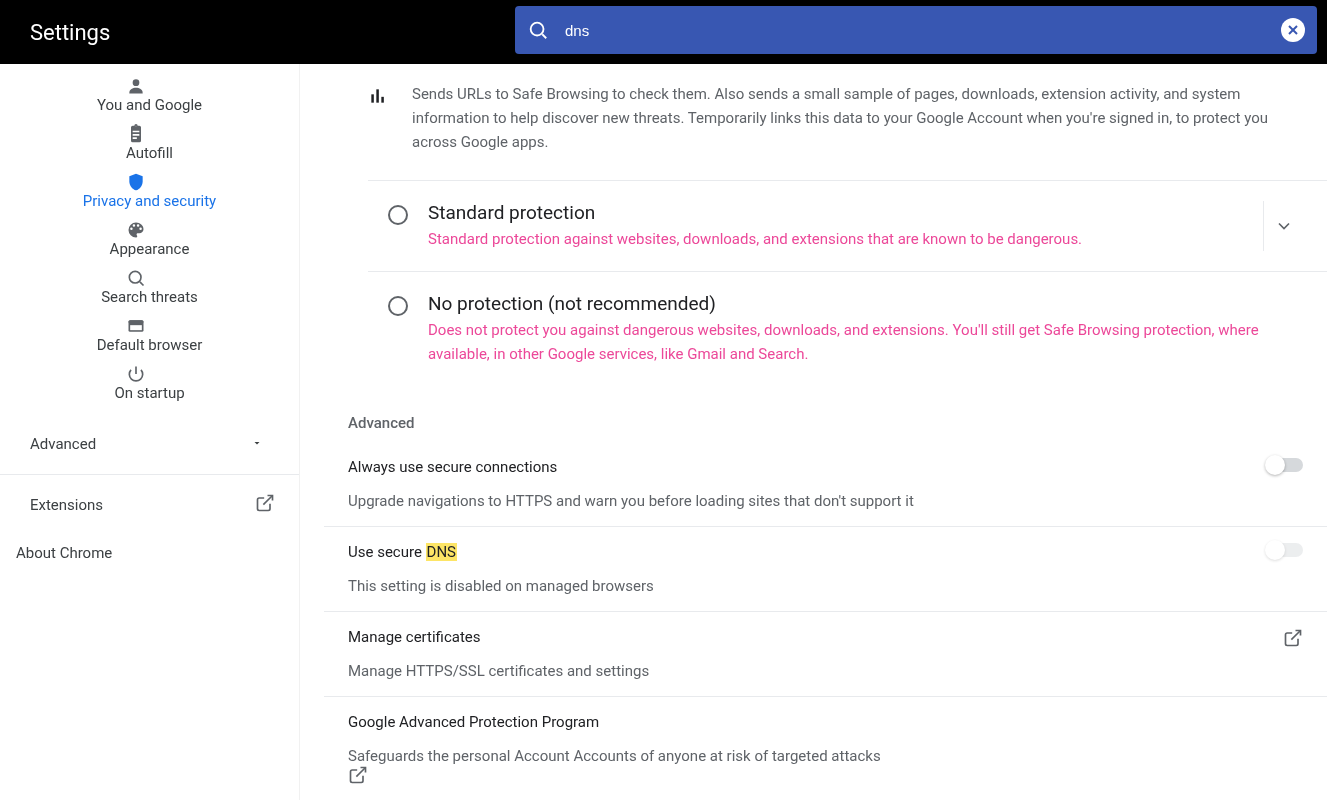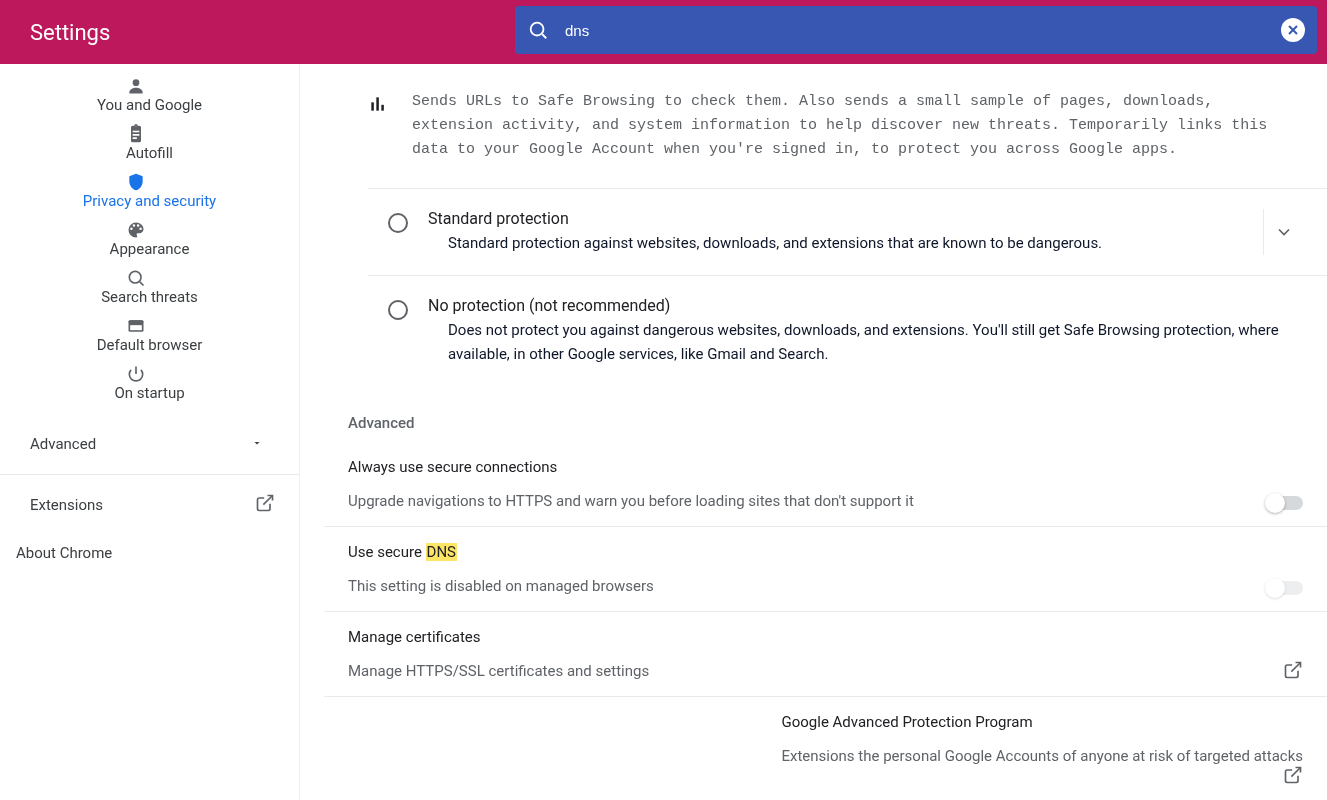--- a/index.html
+++ b/index.html
@@ -1,18 +1,18 @@
 <!DOCTYPE html>
 <html><head>
 <meta charset="utf-8">
 <style>
   * { box-sizing: border-box; margin: 0; padding: 0; }
   html, body { width: 1327px; height: 800px; font-family: Roboto, "Segoe UI", Arial, sans-serif; background: #fff; color: #202124; overflow: hidden; }
   .header {
-    height: 64px; background: #be185d; display: flex; align-items: center;
+    height: 64px; background: #000000; display: flex; align-items: center;
     padding-left: 30px;
   }
   .header-title { color: #fff; font-size: 22px; font-weight: 400; }
   .search-wrap {
     position: absolute; top: 6px; left: 515px; right: 10px; height: 48px;
     background: #3857b2; border-radius: 4px; display: flex; align-items: center;
     padding: 0 12px;
   }
   .search-wrap .s-icon { color: #fff; flex: 0 0 auto; display:flex; }
   .search-input {
@@ -42,38 +42,38 @@
   }
   .divider { height:1px; background:#e8eaed; margin:6px 0; }
   .ext-row {
     display:flex; align-items:center; justify-content:space-between;
     height:48px; padding:0 24px 0 30px; color:#3c4043; font-size:15px;
     cursor:pointer;
   }
   .about-row { padding-left:16px; height:48px; display:flex; align-items:center; font-size:15px; color:#3c4043; cursor:pointer; }
   .content { flex:1; overflow:auto; padding: 0 0 20px 0; }
   .panel { margin-left: 24px; margin-right: 0; }
-  .desc-row { display:flex; padding: 26px 24px 26px 44px; align-items:flex-start;font-family:Liberation Mono, monospace; }
+  .desc-row { display:flex; padding: 18px 24px 26px 44px; align-items:flex-start; }
   .desc-icon { width:24px; color:#202124; margin-right: 24px; margin-top:4px; display:flex; }
   .desc-text { font-size:15px; color:#5f6368; line-height:1.6; }
   .option {
     display:flex; align-items:flex-start; padding: 20px 24px 20px 20px;
     border-top:1px solid #e8eaed; margin-left:44px;
   }
   .radio-outer {
     width:20px; height:20px; border:2px solid #5f6368; border-radius:50%;
     margin-right: 20px; margin-top:4px; flex:0 0 auto; cursor:pointer;
   }
   .opt-body { flex:1; }
-  .opt-title { font-size:16px; color:#202124; margin-bottom:4px; }
-  .opt-sub { font-size:15px; color:#0f172a; line-height:1.55;margin-left:20px; }
+  .opt-title { font-size:19px; color:#202124; margin-bottom:4px; }
+  .opt-sub { font-size:15px; color:#ec4899; line-height:1.55; }
   .expand-arrow { width:40px; display:flex; align-items:center; justify-content:center; color:#5f6368; border-left:1px solid #e8eaed; align-self:stretch; margin-left:12px; cursor:pointer;}
   .section-label { font-size:15px; color:#5f6368; font-weight:500; padding: 28px 0 10px 24px; }
   .setting-row {
-    display:flex; align-items:flex-end; justify-content:space-between;
+    display:flex; align-items:flex-start; justify-content:space-between;
     padding: 16px 24px; border-bottom:1px solid #e8eaed;
   }
   .setting-row:last-child { border-bottom:none;flex-direction:column; }
   .setting-main .st-title { font-size:15px; color:#202124; margin-bottom:4px; }
   .setting-main .st-sub { font-size:15px; color:#5f6368;margin-top:16px; }
   .toggle {
     width:36px; height:14px; background:#d6d9dc; border-radius:8px; position:relative; cursor:pointer;
   }
   .toggle .knob {
     width:20px; height:20px; background:#fff; border-radius:50%; position:absolute;
@@ -269,21 +269,21 @@
               <path d="M18 13v6a2 2 0 01-2 2H5a2 2 0 01-2-2V8a2 2 0 012-2h6"></path>
               <polyline points="15 3 21 3 21 9"></polyline>
               <line x1="10" y1="14" x2="21" y2="3"></line>
             </svg>
         </span>
       </div>
 
       <div class="setting-row">
         <div class="setting-main">
           <div class="st-title">Google Advanced Protection Program</div>
-          <div class="st-sub">Extensions the personal Google Accounts of anyone at risk of targeted attacks</div>
+          <div class="st-sub">Safeguards the personal Account Accounts of anyone at risk of targeted attacks</div>
         </div>
         <span class="open-icon">
           <svg width="20" height="20" viewBox="0 0 24 24" fill="none" stroke="currentColor" stroke-width="2">
               <path d="M18 13v6a2 2 0 01-2 2H5a2 2 0 01-2-2V8a2 2 0 012-2h6"></path>
               <polyline points="15 3 21 3 21 9"></polyline>
               <line x1="10" y1="14" x2="21" y2="3"></line>
             </svg>
         </span>
       </div>
 

